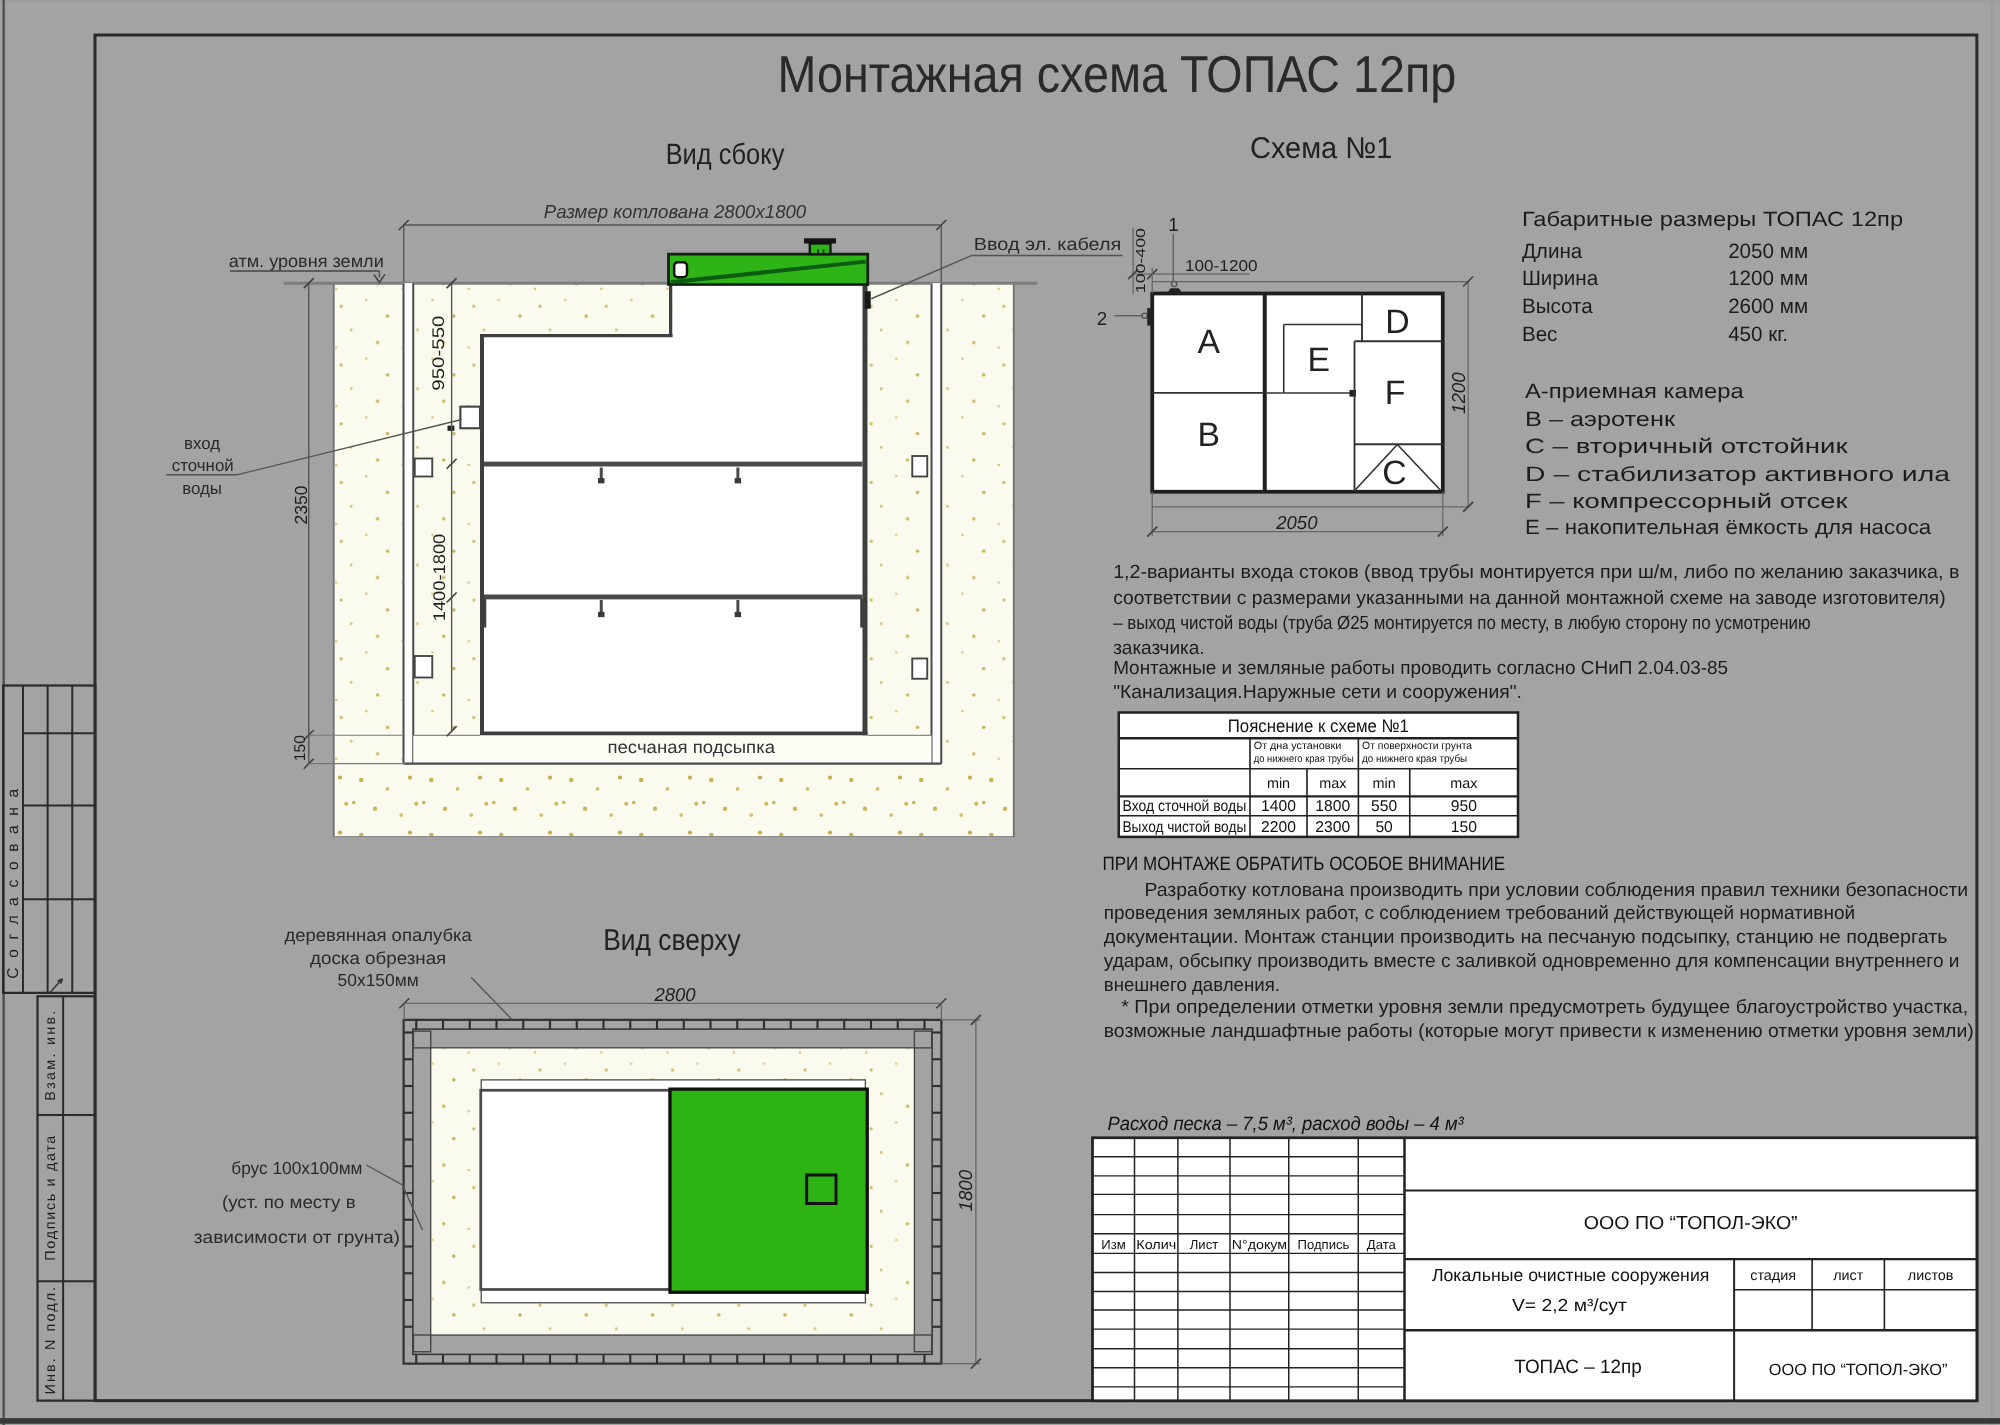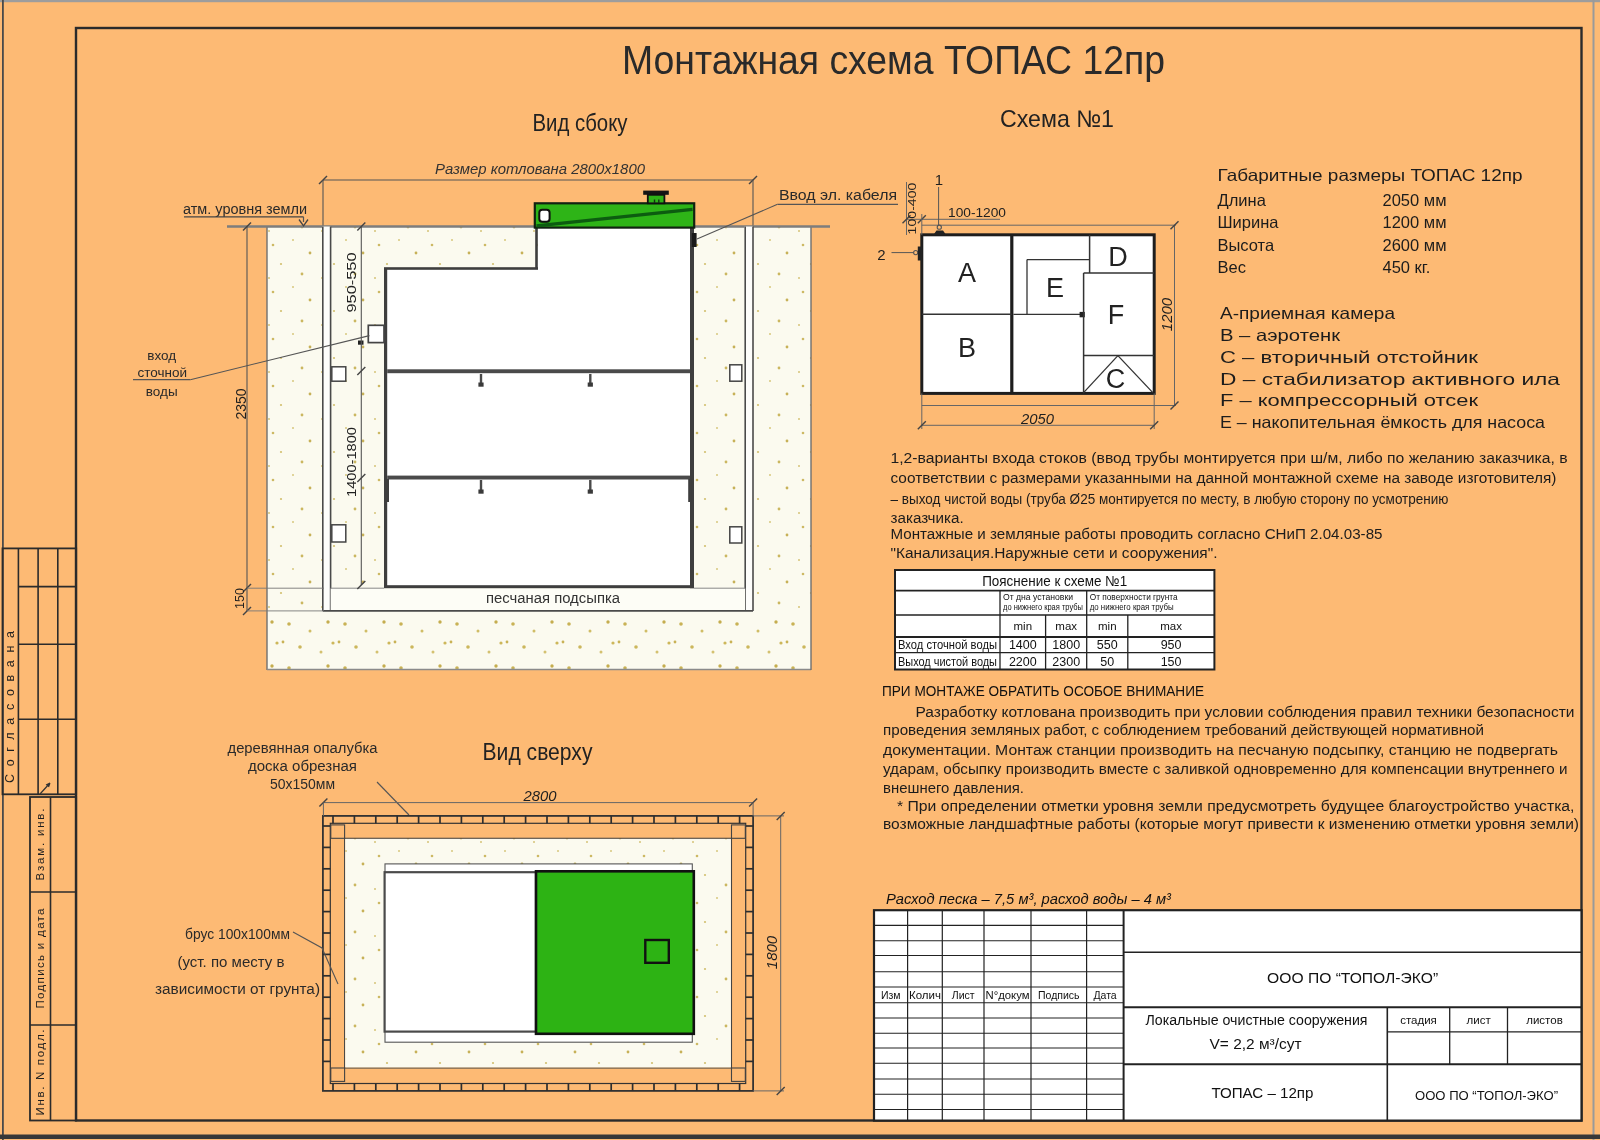--- a/index.html
+++ b/index.html
@@ -1,16 +1,16 @@
 <!DOCTYPE html>
 <html><head>
 <meta charset="utf-8">
 <style>
 html,body{margin:0;padding:0;background:#ffffff;}
-.page{position:relative;width:1600px;height:1140px;background:#fdba74;overflow:hidden;
+.page{position:relative;width:1600px;height:1140px;background:#a3a3a3;overflow:hidden;
 font-family:"Liberation Sans",sans-serif;}
 svg{position:absolute;left:0;top:0;}
 svg text{font-family:"Liberation Sans",sans-serif;}
 </style>
 </head>
 <body>
 <div class="page">
 <svg width="1600" height="1140" viewBox="0 0 1600 1140">
 <defs>
 <pattern id="sand1" width="53" height="47" patternUnits="userSpaceOnUse">

